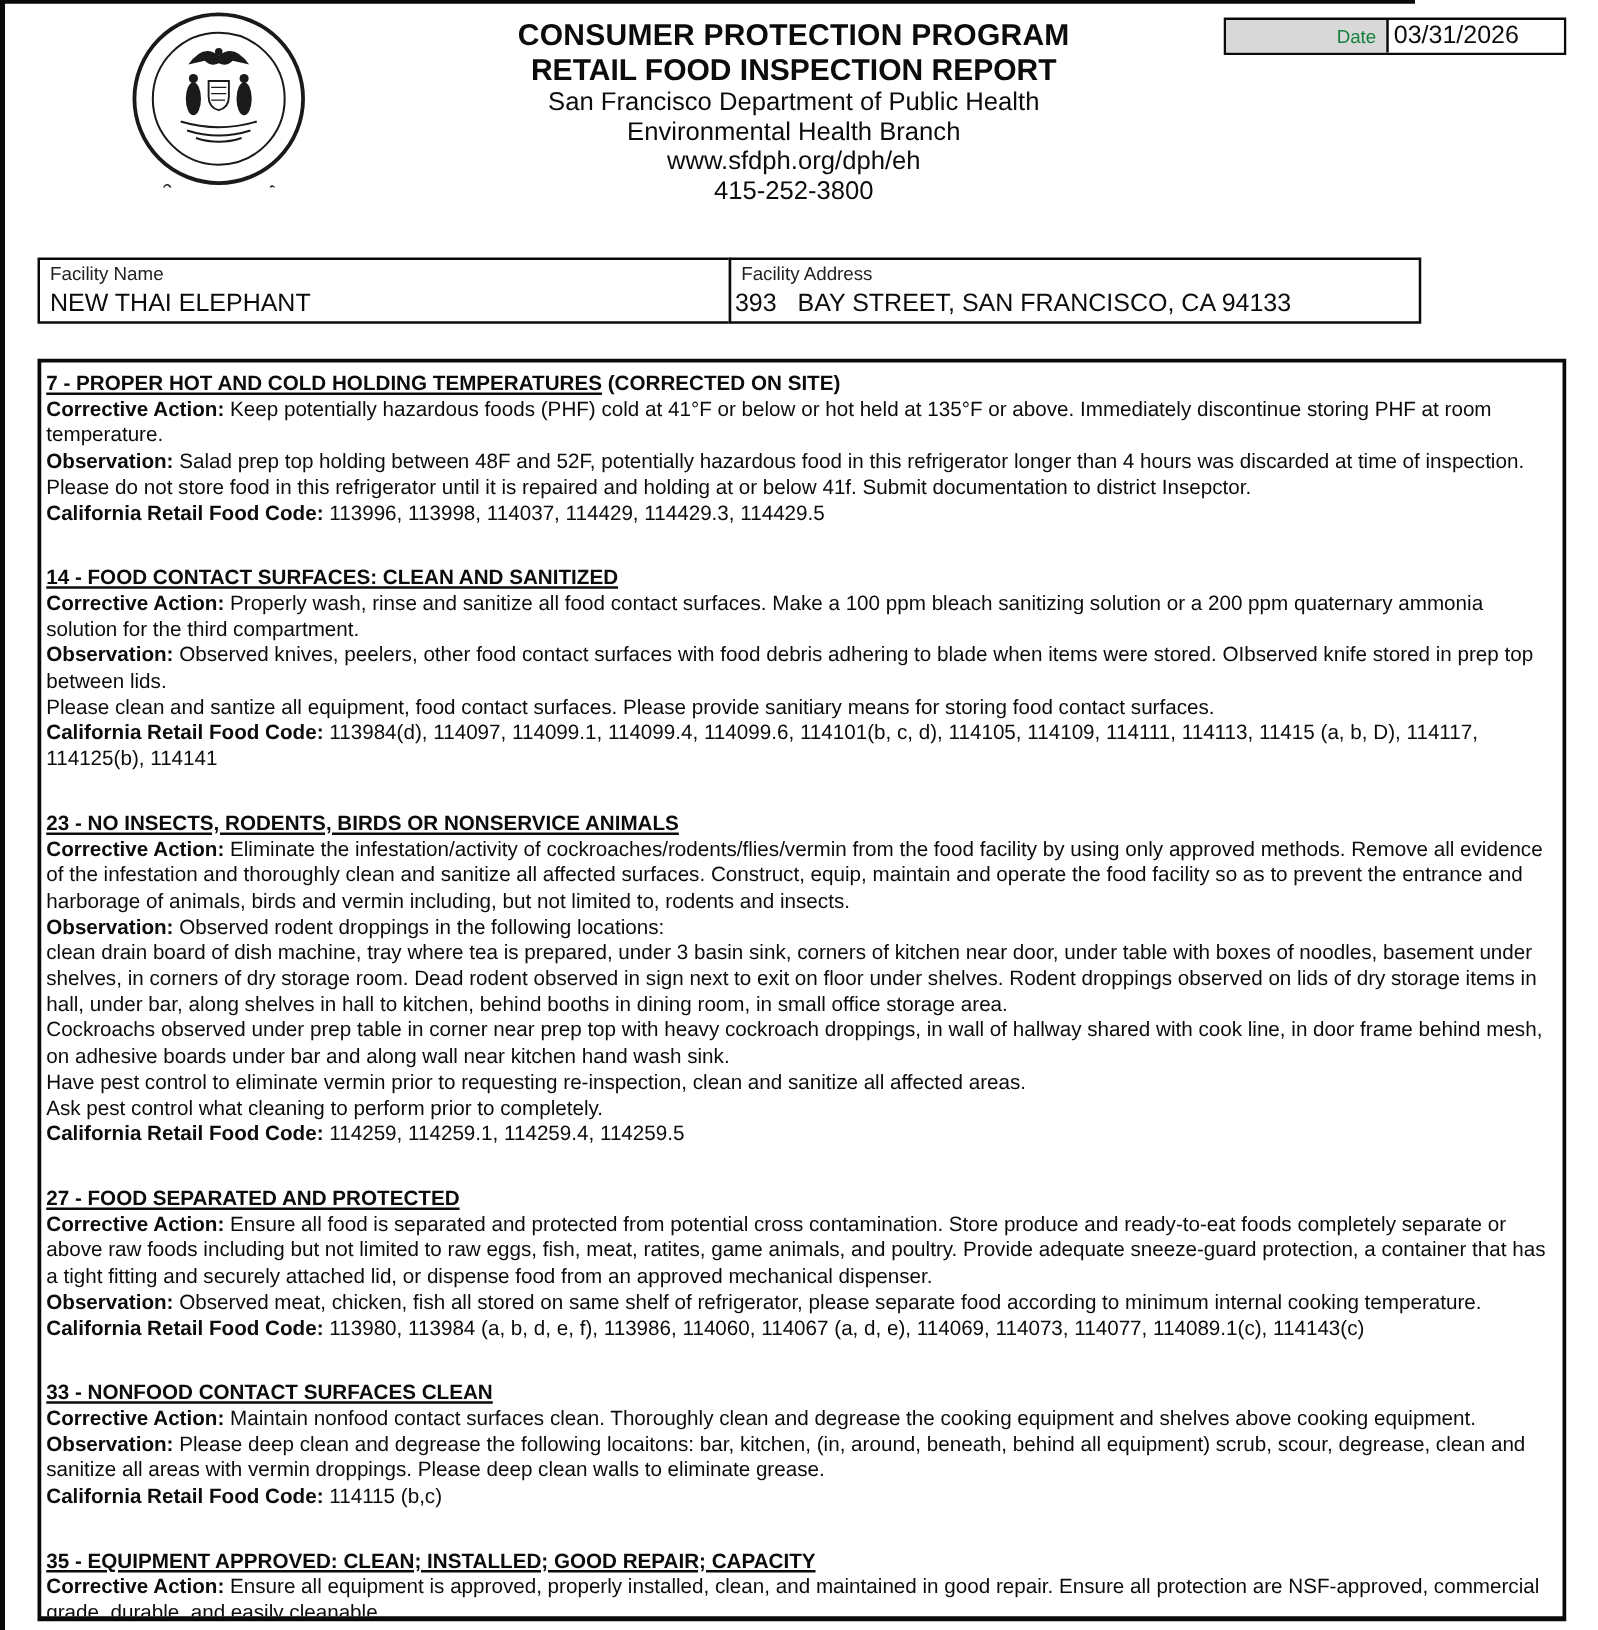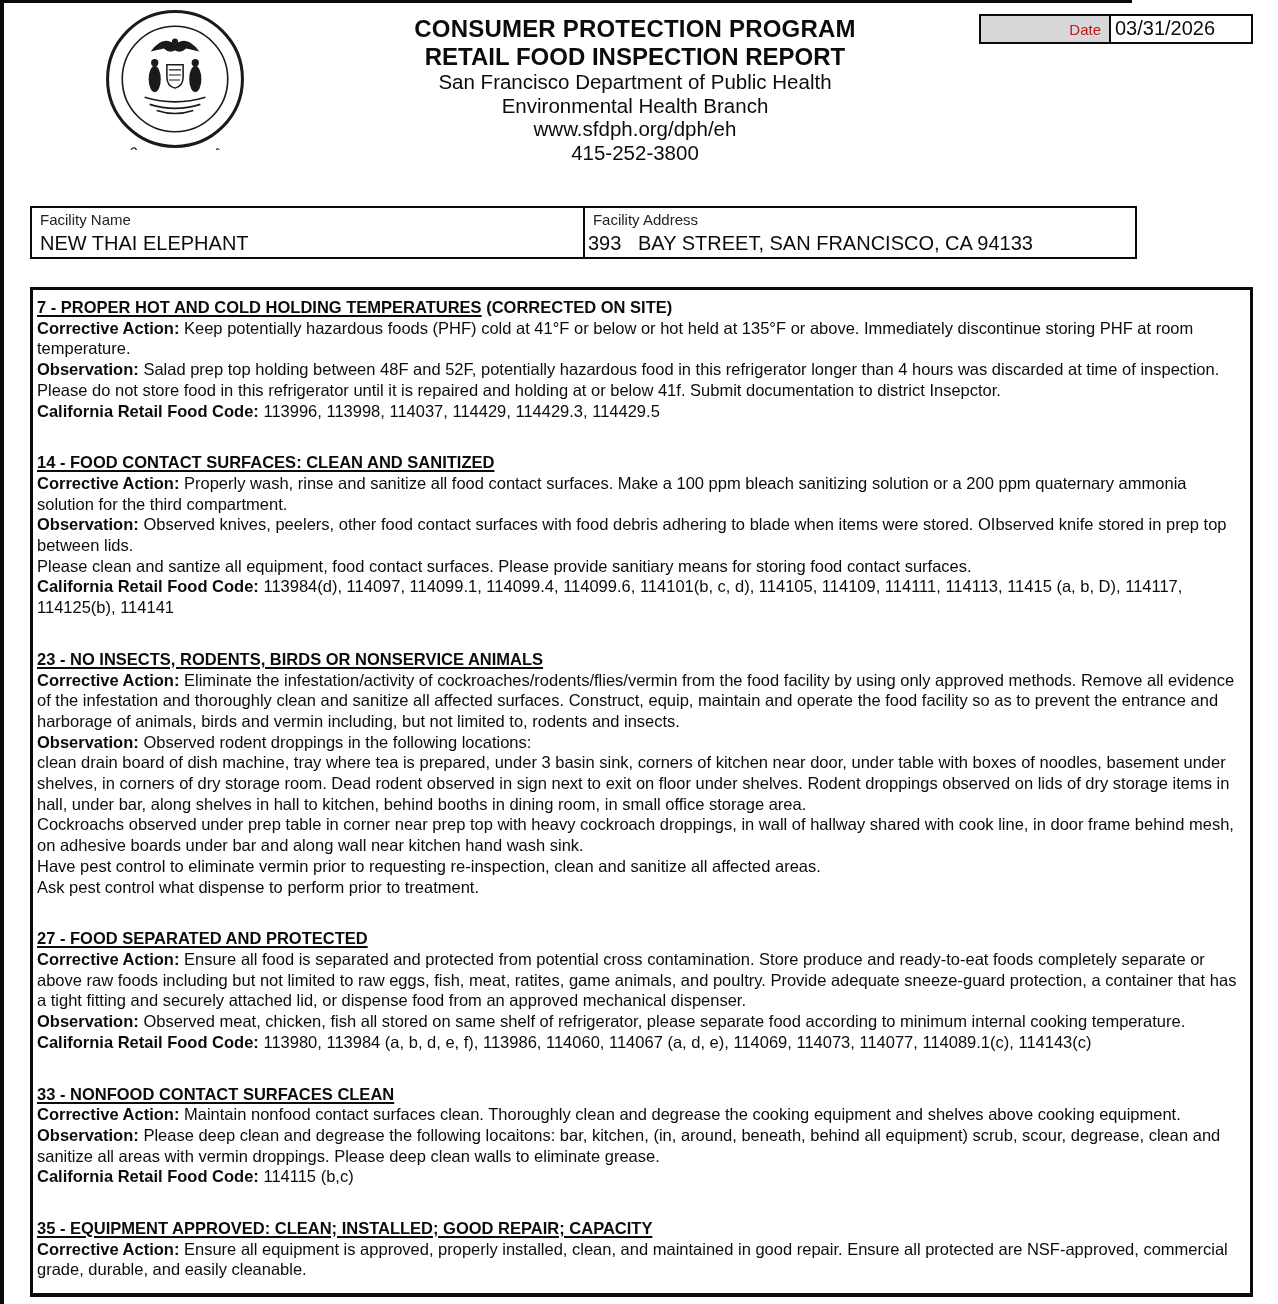--- a/index.html
+++ b/index.html
@@ -12,21 +12,21 @@
 
   .seal{position:absolute;left:104px;top:8px;width:142px;height:142px;}
 
   .header-titles{position:absolute;left:315px;top:13px;width:640px;text-align:center;}
   .ht1{font-size:24px;font-weight:700;line-height:31px;letter-spacing:.2px;}
   .ht2{font-size:24px;font-weight:700;line-height:26px;}
   .ht3{font-size:20.5px;line-height:23.5px;}
 
   .date-box{position:absolute;left:979px;top:14px;width:274px;height:30px;
     border:2px solid #0a0a0a;display:flex;box-sizing:border-box;}
-  .date-label{width:128px;background:#d8d8d8;color:#b91c1c;font-size:15px;text-align:right;
+  .date-label{width:128px;background:#d8d8d8;color:#15803d;font-size:15px;text-align:right;
     padding:5px 8px 0 0;box-sizing:border-box;}
   .date-value{flex:1;border-left:2px solid #0a0a0a;background:#fff;font-size:20px;
     padding:1px 0 0 4px;box-sizing:border-box;}
 
   .facility-row{position:absolute;left:30px;top:206px;width:1107px;height:53px;display:flex;}
   .fac-cell{border:2px solid #0a0a0a;box-sizing:border-box;background:#fff;height:53px;}
   .fac-name{width:613px;}
   .fac-addr{width:612px;margin-left:-2px;}
   .fac-label{font-size:15px;color:#222;padding:3px 0 0 8px;line-height:17px;}
   .fac-value{font-size:20px;line-height:24px;padding:3px 0 0 8px;white-space:pre-wrap;}
@@ -109,35 +109,36 @@
         <div class="para"><span class="lbl">California Retail Food Code:</span> <span>113984(d), 114097, 114099.1, 114099.4, 114099.6, 114101(b, c, d), 114105, 114109, 114111, 114113, 11415 (a, b, D), 114117, 114125(b), 114141</span></div>
       </section>
 
   <section class="violation">
     <div class="v-title"><span class="v-title-main">23 - NO INSECTS, RODENTS, BIRDS OR NONSERVICE ANIMALS</span><span class="v-title-suffix"></span></div>
   <div class="para"><span class="lbl">Corrective Action:</span> <span>Eliminate the infestation/activity of cockroaches/rodents/flies/vermin from the food facility by using only approved methods. Remove all evidence of the infestation and thoroughly clean and sanitize all affected surfaces. Construct, equip, maintain and operate the food facility so as to prevent the entrance and harborage of animals, birds and vermin including, but not limited to, rodents and insects.</span></div>
         <div class="para"><span class="lbl">Observation:</span> <span>Observed rodent droppings in the following locations:</span></div>
         <div class="para"><span>clean drain board of dish machine, tray where tea is prepared, under 3 basin sink, corners of kitchen near door, under table with boxes of noodles, basement under shelves, in corners of dry storage room. Dead rodent observed in sign next to exit on floor under shelves. Rodent droppings observed on lids of dry storage items in hall, under bar, along shelves in hall to kitchen, behind booths in dining room, in small office storage area.</span></div>
         <div class="para"><span>Cockroachs observed under prep table in corner near prep top with heavy cockroach droppings, in wall of hallway shared with cook line, in door frame behind mesh, on adhesive boards under bar and along wall near kitchen hand wash sink.</span></div>
         <div class="para"><span>Have pest control to eliminate vermin prior to requesting re-inspection, clean and sanitize all affected areas.</span></div>
-        <div class="para"><span>Ask pest control what dispense to perform prior to treatment.</span></div>
+        <div class="para"><span>Ask pest control what cleaning to perform prior to completely.</span></div>
+        <div class="para"><span class="lbl">California Retail Food Code:</span> <span>114259, 114259.1, 114259.4, 114259.5</span></div>
       </section>
 
   <section class="violation">
     <div class="v-title"><span class="v-title-main">27 - FOOD SEPARATED AND PROTECTED</span><span class="v-title-suffix"></span></div>
   <div class="para"><span class="lbl">Corrective Action:</span> <span>Ensure all food is separated and protected from potential cross contamination. Store produce and ready-to-eat foods completely separate or above raw foods including but not limited to raw eggs, fish, meat, ratites, game animals, and poultry. Provide adequate sneeze-guard protection, a container that has a tight fitting and securely attached lid, or dispense food from an approved mechanical dispenser.</span></div>
         <div class="para"><span class="lbl">Observation:</span> <span>Observed meat, chicken, fish all stored on same shelf of refrigerator, please separate food according to minimum internal cooking temperature.</span></div>
         <div class="para"><span class="lbl">California Retail Food Code:</span> <span>113980, 113984 (a, b, d, e, f), 113986, 114060, 114067 (a, d, e), 114069, 114073, 114077, 114089.1(c), 114143(c)</span></div>
       </section>
 
   <section class="violation">
     <div class="v-title"><span class="v-title-main">33 - NONFOOD CONTACT SURFACES CLEAN</span><span class="v-title-suffix"></span></div>
   <div class="para"><span class="lbl">Corrective Action:</span> <span>Maintain nonfood contact surfaces clean. Thoroughly clean and degrease the cooking equipment and shelves above cooking equipment.</span></div>
         <div class="para"><span class="lbl">Observation:</span> <span>Please deep clean and degrease the following locaitons: bar, kitchen, (in, around, beneath, behind all equipment) scrub, scour, degrease, clean and sanitize all areas with vermin droppings. Please deep clean walls to eliminate grease.</span></div>
         <div class="para"><span class="lbl">California Retail Food Code:</span> <span>114115 (b,c)</span></div>
       </section>
 
   <section class="violation">
     <div class="v-title"><span class="v-title-main">35 - EQUIPMENT APPROVED: CLEAN; INSTALLED; GOOD REPAIR; CAPACITY</span><span class="v-title-suffix"></span></div>
-  <div class="para"><span class="lbl">Corrective Action:</span> <span>Ensure all equipment is approved, properly installed, clean, and maintained in good repair. Ensure all protected are NSF-approved, commercial grade, durable, and easily cleanable.</span></div>
+  <div class="para"><span class="lbl">Corrective Action:</span> <span>Ensure all equipment is approved, properly installed, clean, and maintained in good repair. Ensure all protection are NSF-approved, commercial grade, durable, and easily cleanable.</span></div>
       </section>
 </div>
 </div>
 
 </body></html>

